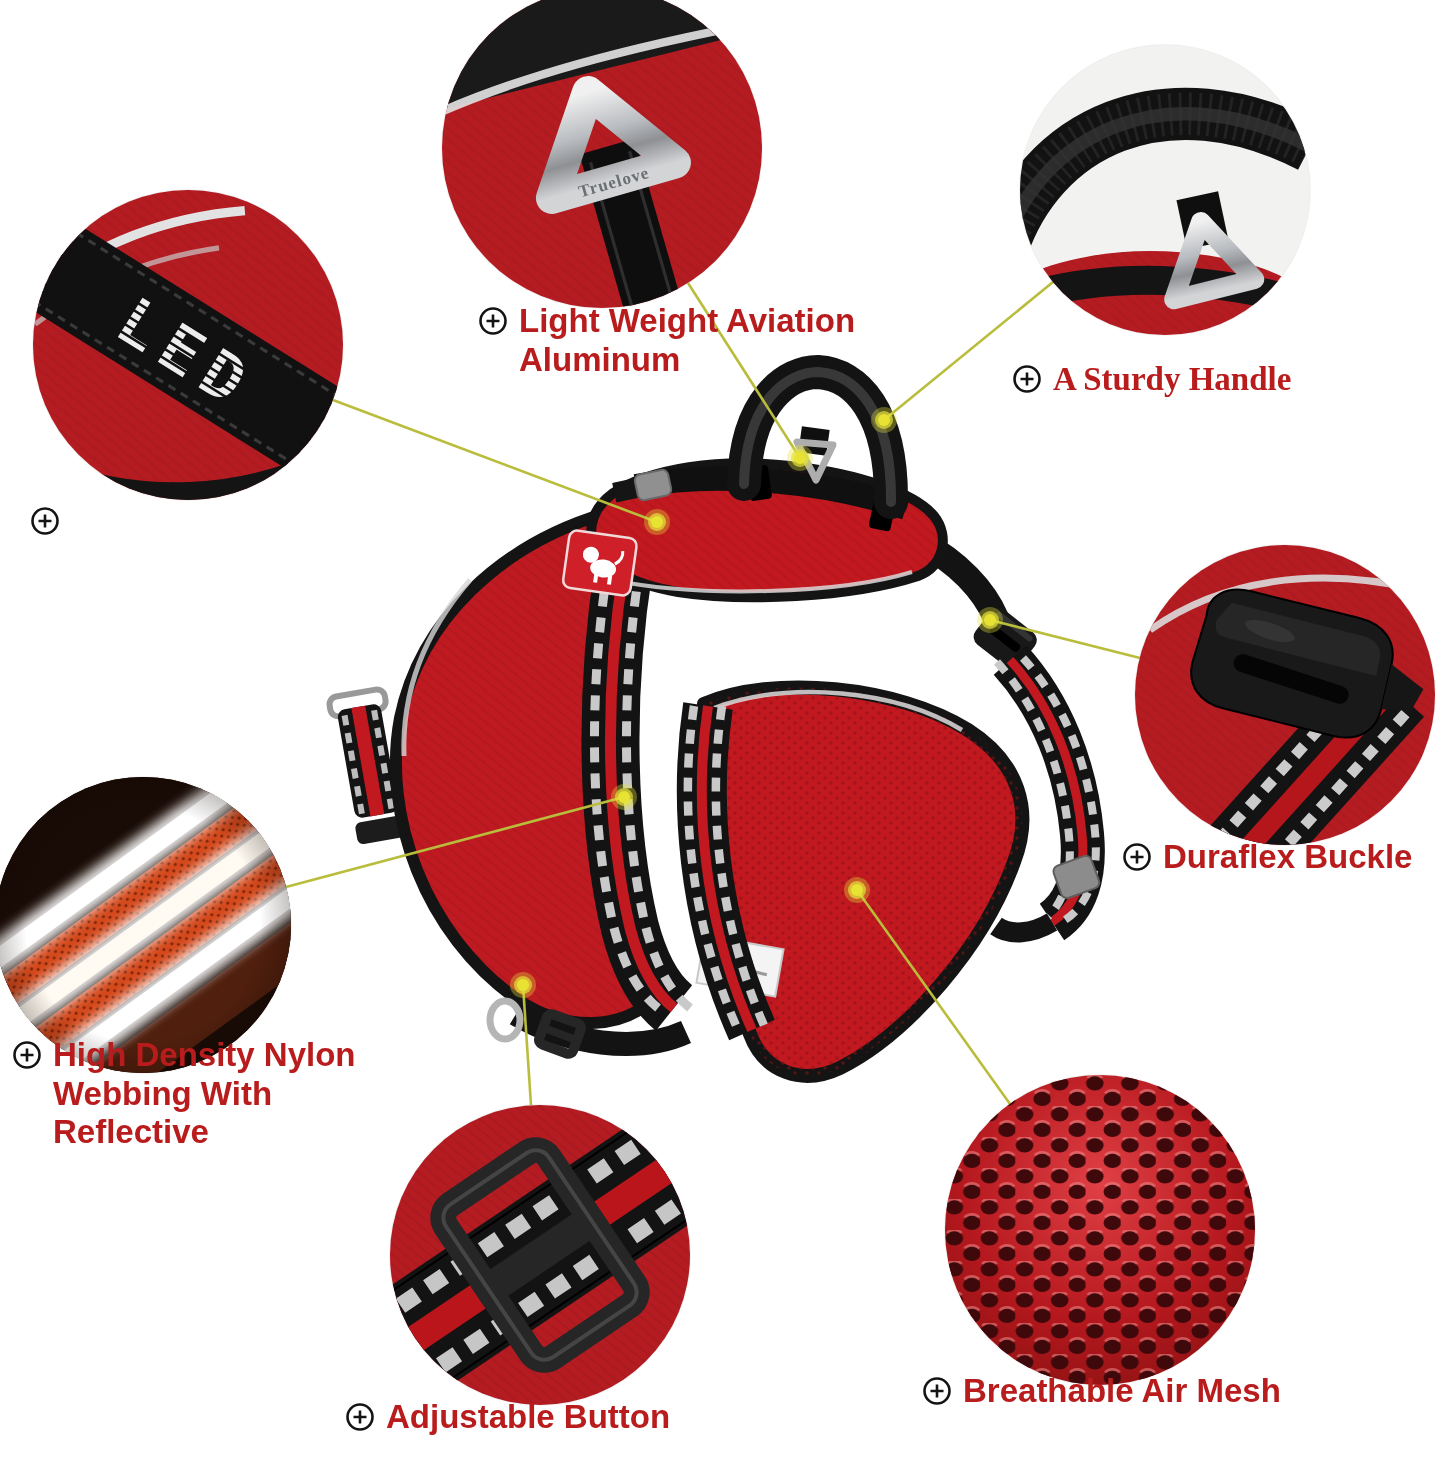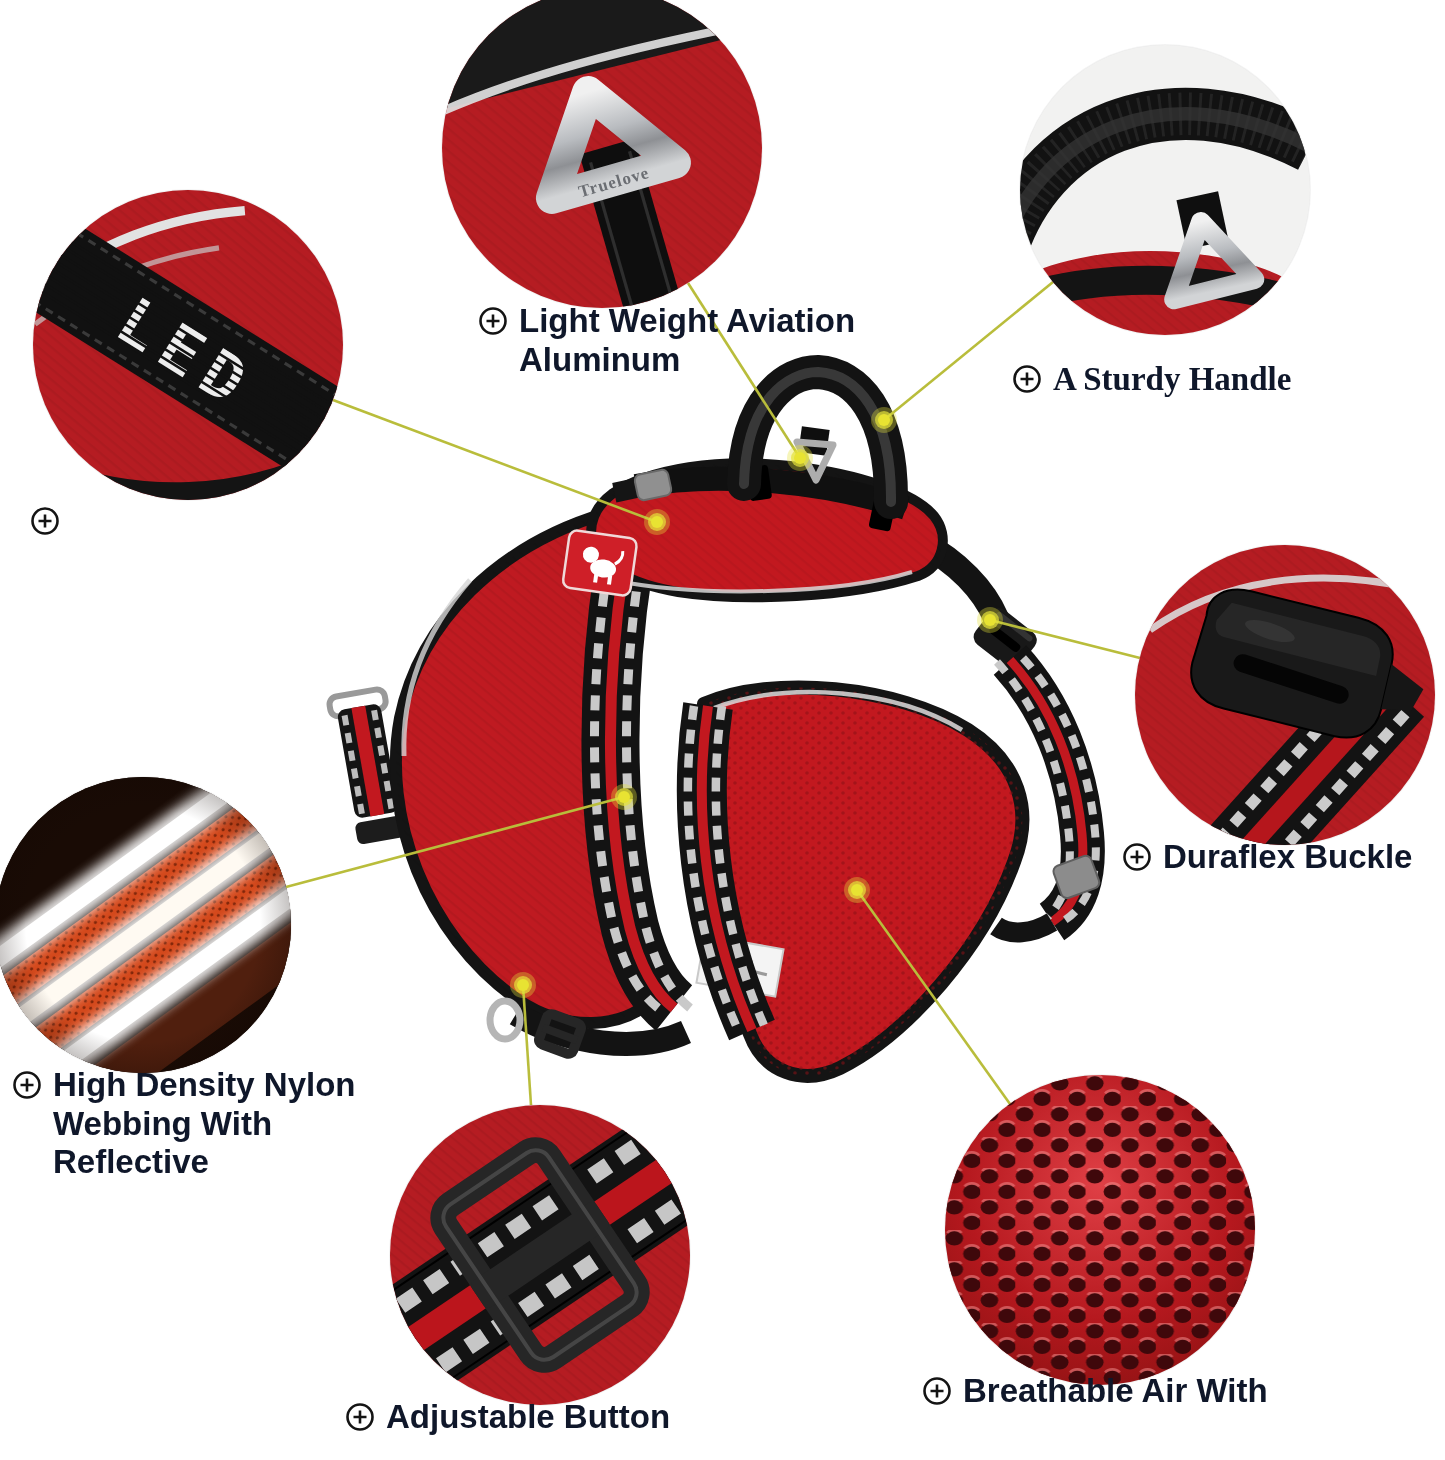--- a/index.html
+++ b/index.html
@@ -11,21 +11,21 @@
   .stage { position:absolute; inset:0; }
   #main-art { position:absolute; left:0; top:0; z-index:1; }
   .callout {
     position:absolute; border-radius:50%; overflow:hidden; z-index:2;
     box-shadow: inset 0 0 22px rgba(0,0,0,.22), 0 0 0 1px rgba(0,0,0,.05);
     background:#fff;
   }
   .callout svg { display:block; width:100%; height:100%; }
   .feature-label {
     position:absolute; z-index:3; display:flex; align-items:flex-start; gap:11px;
-    color:#0f172a; font-weight:700; font-size:33px; line-height:1.17;
+    color:#b91c1c; font-weight:700; font-size:33px; line-height:1.17;
   }
   .feature-label .marker { flex:0 0 auto; margin-top:4px; }
   .feature-label .txt { white-space:pre-line; }
 </style>
 </head>
 <body>
 
 <div class="stage">
 
   <svg id="main-art" width="1445" height="1460" viewBox="0 0 1445 1460">
@@ -379,21 +379,21 @@
   <div class="feature-label" style="left:1122px; top:838px;text-align:right;">
     <span class="marker">
       <svg width="30" height="30" viewBox="0 0 30 30">
           <circle cx="15" cy="15" r="12.5" fill="none" stroke="#141414" stroke-width="2.6"></circle>
           <path d="M15 8.5 V21.5 M8.5 15 H21.5" stroke="#141414" stroke-width="2.6"></path>
         </svg>
     </span>
     <span class="txt">Duraflex Buckle</span>
   </div>
 
-  <div class="feature-label" style="left:12px; top:1066px; max-width:420px;justify-content:space-between;">
+  <div class="feature-label" style="left:12px; top:1036px; max-width:420px;justify-content:space-between;">
     <span class="marker">
       <svg width="30" height="30" viewBox="0 0 30 30">
           <circle cx="15" cy="15" r="12.5" fill="none" stroke="#141414" stroke-width="2.6"></circle>
           <path d="M15 8.5 V21.5 M8.5 15 H21.5" stroke="#141414" stroke-width="2.6"></path>
         </svg>
     </span>
     <span class="txt">High Density Nylon
 Webbing With
 Reflective</span>
   </div>
@@ -408,16 +408,16 @@
     <span class="txt">Adjustable Button</span>
   </div>
 
   <div class="feature-label" style="left:922px; top:1372px;">
     <span class="marker">
       <svg width="30" height="30" viewBox="0 0 30 30">
           <circle cx="15" cy="15" r="12.5" fill="none" stroke="#141414" stroke-width="2.6"></circle>
           <path d="M15 8.5 V21.5 M8.5 15 H21.5" stroke="#141414" stroke-width="2.6"></path>
         </svg>
     </span>
-    <span class="txt">Breathable Air With</span>
+    <span class="txt">Breathable Air Mesh</span>
   </div>
 
 </div>
 
 </body></html>

